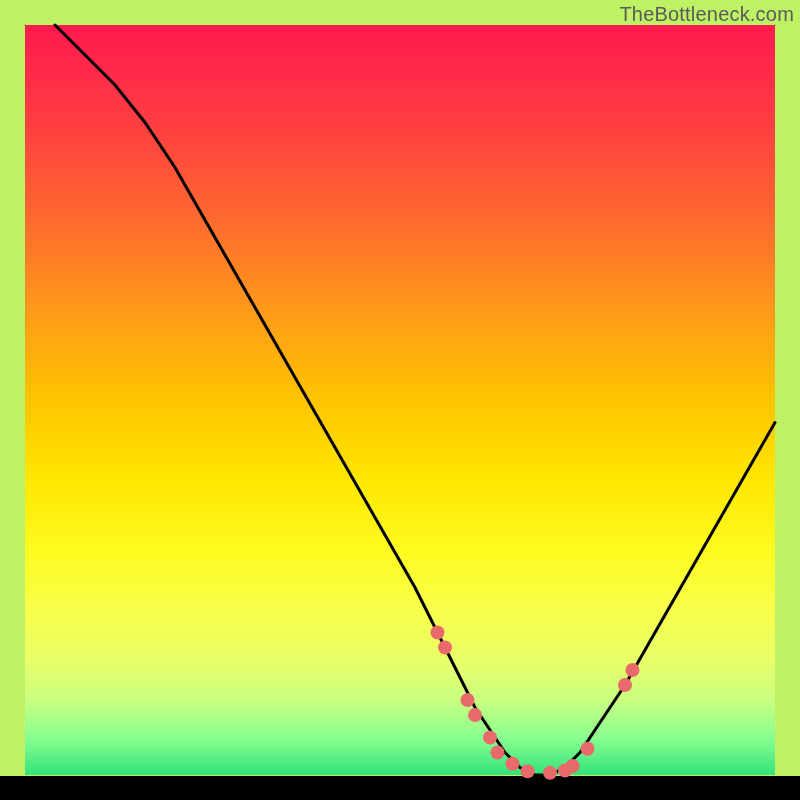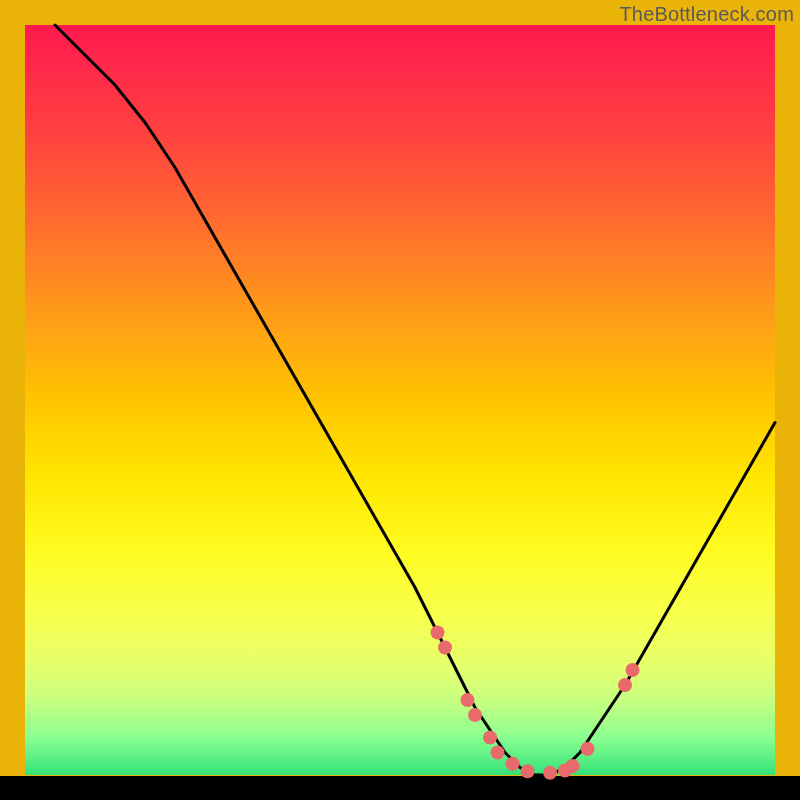--- a/index.html
+++ b/index.html
@@ -10,21 +10,21 @@
     background: #000;
     overflow: hidden;
     font-family: Arial, sans-serif;
   }
   .frame {
     position: absolute;
     left: 0;
     top: 0;
     width: 800px;
     height: 776px;
-    background: #eab308;
+    background: #bef264;
   }
   .plot-area {
     position: absolute;
     left: 25px;
     top: 25px;
     width: 750px;
     height: 750px;
     background: linear-gradient(to bottom,
       #ff1a4d 0%,
       #ff2a4a 6%,

